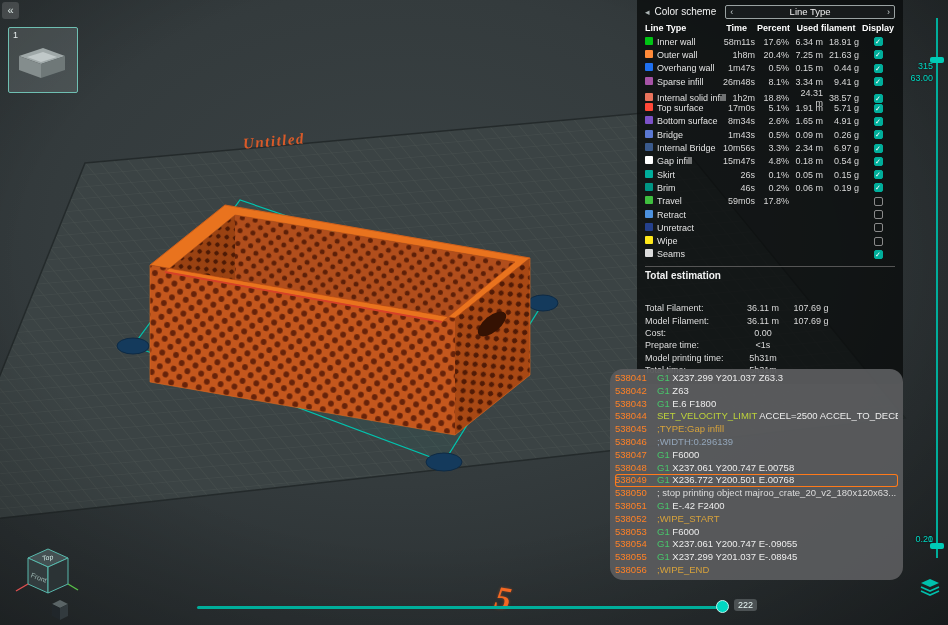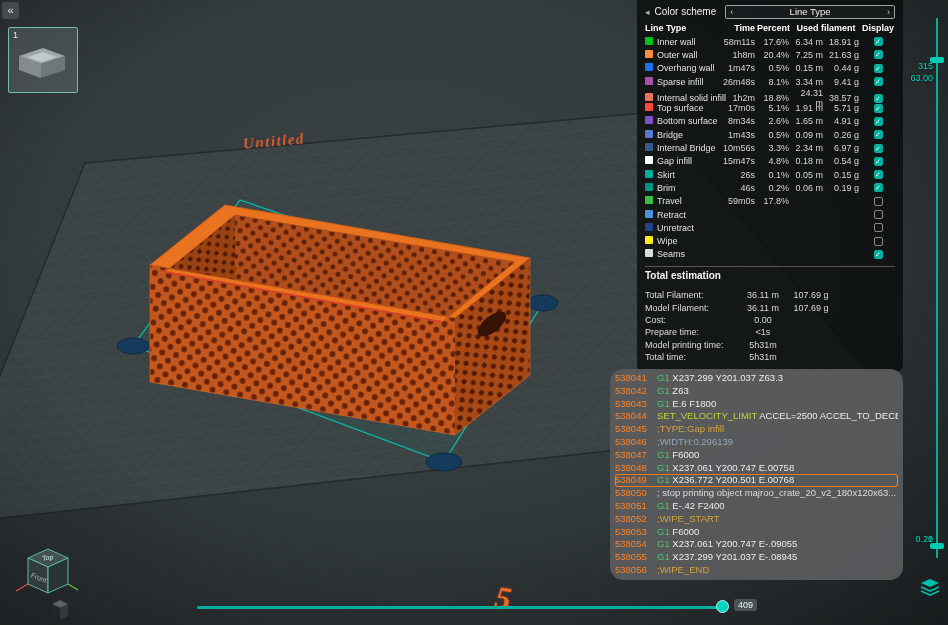--- a/index.html
+++ b/index.html
@@ -25,34 +25,34 @@
   border-radius:0 0 5px 5px;padding:3px 8px 8px;color:#ddd}
 .leg-head{display:flex;align-items:center;height:17px;gap:5px}
 .leg-caret{color:#aeb6b6;font-size:9px}
 .leg-title{color:#f2f2f2;font-size:10px;white-space:nowrap}
 .scheme-box{flex:1;display:flex;align-items:center;height:14px;margin-left:4px;
   border:1px solid #9aa2a2;background:rgba(30,34,35,.6);border-radius:2px;padding:0 4px}
 .scheme-box .arr{color:#c8d0d0;font-size:9px;line-height:12px}
 .scheme-box .val{flex:1;text-align:center;color:#f0f0f0;font-size:9.5px}
 .lt-head{display:grid;grid-template-columns:76px 36px 34px 70px 34px;align-items:center;
   height:15px;color:#fff;font-size:9px;font-weight:bold}
-.lt-head .h-time,.lt-head .h-pct{text-align:right;padding-right:2px}
+.lt-head .h-time,.lt-head .h-pct{text-align:right;padding-right:10px}
 .lt-head .h-uf{text-align:center}
 .lt-head .h-disp{text-align:center}
 .lt-row{display:grid;grid-template-columns:76px 36px 34px 34px 36px 34px;align-items:center;
   height:13.3px;font-size:9px;color:#e2e2e2}
 .c-label{display:flex;align-items:flex-start;gap:4px;white-space:nowrap}
 .swatch{width:8px;height:8px;flex:0 0 8px;border-radius:1px}
 .c-num{text-align:right;padding-right:2px;color:#d8d8d8}
 .c-chk{display:flex;justify-content:center}
 .chk{width:9px;height:9px;border-radius:2px;border:1px solid #8a8a8a;font-size:7px;
   line-height:8px;text-align:center;color:#fff;cursor:pointer}
 .chk.on{background:#00ae9b;border-color:#00ae9b}
 .leg-div{border-top:1px solid #555;margin:5px 0 3px}
-.tot-title{font-size:10px;font-weight:bold;color:#f2f2f2;margin-bottom:8px}
+.tot-title{font-size:10px;font-weight:bold;color:#f2f2f2;margin-bottom:21px}
 .tot-row{display:grid;grid-template-columns:96px 44px 52px;height:12.4px;font-size:9px;align-items:center}
 .t-label{color:#dedede;white-space:nowrap}
 .t-v{text-align:center;color:#d8d8d8}
 
 .gcode{position:absolute;left:610px;top:369px;width:293px;height:211px;
   background:rgba(90,91,93,.95);border-radius:13px;padding:3px 5px;overflow:hidden}
 .gline{height:12.8px;line-height:12.8px;font-size:9.5px;white-space:nowrap;overflow:hidden;border-radius:3px}
 .gline.hl{box-shadow:inset 0 0 0 1px #ff7a1a}
 .gnum{display:inline-block;width:42px;color:#ff8126}
 .tk-cmd{color:#48c66b}
@@ -462,21 +462,21 @@
   <div class="layers-ic">
     <svg width="20" height="18" viewBox="0 0 20 18">
       <polygon points="10,1 19,5 10,9 1,5" fill="#00bfac"></polygon>
       <polyline points="1,9 10,13 19,9" fill="none" stroke="#00bfac" stroke-width="1.6"></polyline>
       <polyline points="1,13 10,17 19,13" fill="none" stroke="#00bfac" stroke-width="1.6"></polyline>
     </svg>
   </div>
 
   <div class="htrack"></div>
   <div class="hhandle"></div>
-  <div class="hbadge">409</div>
+  <div class="hbadge">222</div>
 
   <div class="gizmo">
     <svg width="92" height="88" viewBox="0 0 92 88">
       <polygon points="24,22 44,13 64,22 44,31" fill="rgba(70,84,86,.92)" stroke="#58b8ac" stroke-width="1"></polygon>
       <polygon points="24,22 44,31 44,57 24,48" fill="rgba(52,62,64,.92)" stroke="#58b8ac" stroke-width="1"></polygon>
       <polygon points="44,31 64,22 64,48 44,57" fill="rgba(44,52,54,.92)" stroke="#58b8ac" stroke-width="1"></polygon>
       <text x="44" y="24" transform="rotate(-7 44 24)" text-anchor="middle" font-size="7" fill="#cfe8e4" font-family="Liberation Sans, sans-serif">Top</text>
       <text x="34" y="44" transform="rotate(21 34 44)" text-anchor="middle" font-size="7" fill="#9fb8b4" font-family="Liberation Sans, sans-serif">Front</text>
       <line x1="24" y1="48" x2="12" y2="55" stroke="#e05050" stroke-width="1.4"></line>
       <line x1="64" y1="48" x2="74" y2="54" stroke="#58c24a" stroke-width="1.4"></line>

